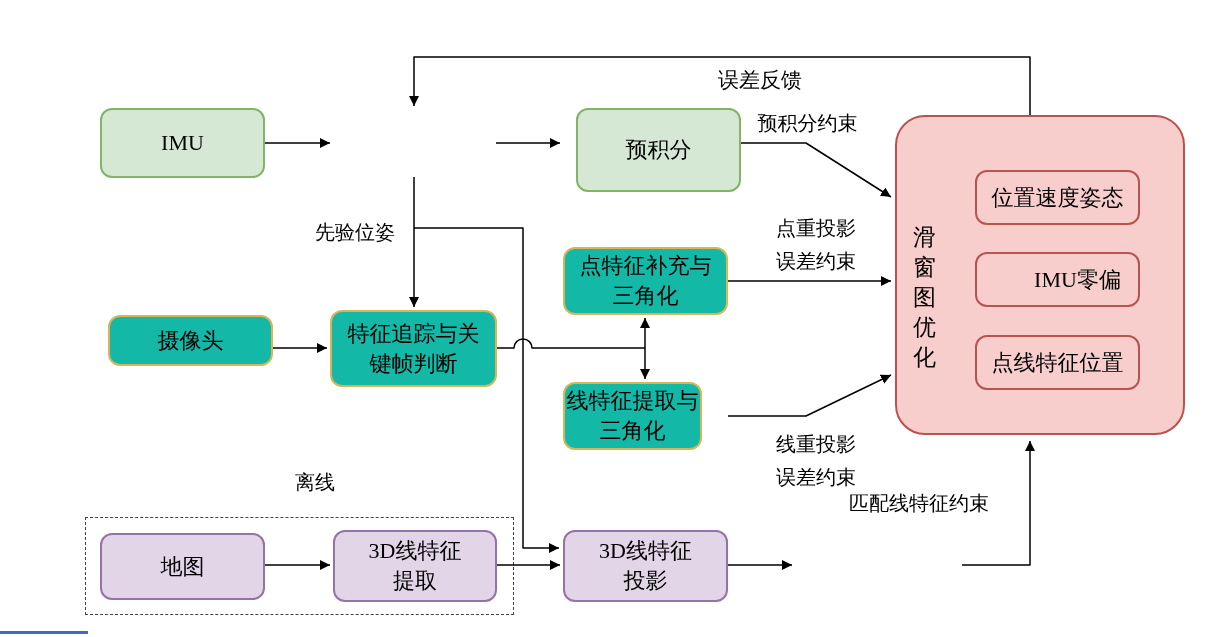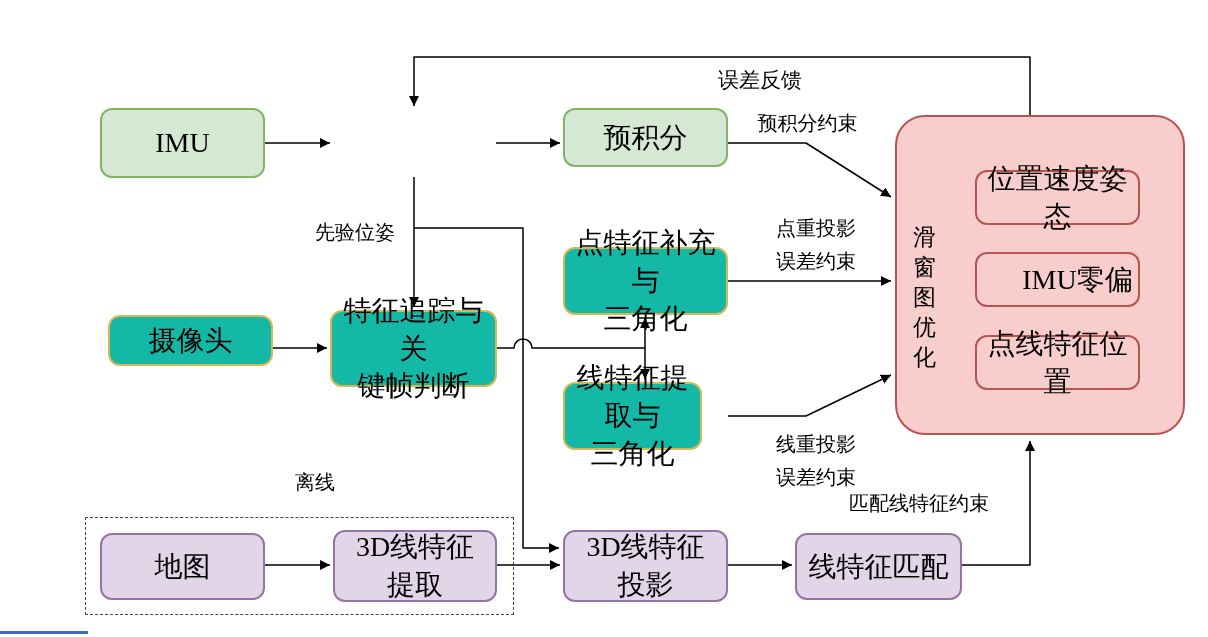--- a/index.html
+++ b/index.html
@@ -3,21 +3,21 @@
 <meta charset="utf-8">
 <style>
   * { margin: 0; padding: 0; box-sizing: border-box; }
   html, body { background: #ffffff; }
   body { font-family: "Liberation Serif", "DejaVu Serif", serif; color: #000; }
   .canvas { position: relative; width: 1208px; height: 637px; background: #fff; overflow: hidden; }
 
   .node {
     position: absolute; display: flex; align-items: center; justify-content: center;
     text-align: center; border-radius: 12px; border: 2px solid #000;
-    font-size: 28px; line-height: 1.35; white-space: pre-line; z-index: 3;
+    font-size: 22px; line-height: 1.35; white-space: pre-line; z-index: 3;
   }
   .green  { background: #d5e8d4; border-color: #82b366; }
   .yellow { background: #14b8a6; border-color: #d6b656; }
   .purple { background: #e1d5e7; border-color: #9673a6; }
   .redbox { background: #f8cecc; border-color: #b85450; }
   .small-bold { font-size: 13px; font-weight: bold; }
 
   .bigbox {
     position: absolute; left: 895px; top: 115px; width: 290px; height: 320px;
     background: #f8cecc; border: 2px solid #b85450; border-radius: 30px; z-index: 1;
@@ -67,36 +67,35 @@
       <path d="M728 416 L806 416 L891 375" marker-end="url(#arr)"></path>
       <path d="M265 565 H330" marker-end="url(#arr)"></path>
       <path d="M497 565 H560" marker-end="url(#arr)"></path>
       <path d="M728 565 H792" marker-end="url(#arr)"></path>
       <path d="M962 565 H1030 V441" marker-end="url(#arr)"></path>
       <path d="M1030 115 V57 H414 V106" marker-end="url(#arr)"></path>
     </g>
   </svg>
 
   <div class="node green" style="left:100px; top:108px; width:165px; height:70px;">IMU</div>
-  <div class="node green" style="left:563px; top:108px; width:165px; height:59px;">预积分</div>
+  <div class="node green" style="left:576px; top:108px; width:165px; height:84px;">预积分</div>
 
   <div class="node yellow" style="left:108px; top:315px; width:165px; height:51px;">摄像头</div>
   <div class="node yellow" style="left:330px; top:310px; width:167px; height:77px;">特征追踪与关
 键帧判断</div>
   <div class="node yellow" style="left:563px; top:247px; width:165px; height:68px;">点特征补充与
 三角化</div>
   <div class="node yellow" style="left:563px; top:382px; width:139px; height:68px;">线特征提取与
 三角化</div>
 
   <div class="node purple" style="left:100px; top:533px; width:165px; height:67px;">地图</div>
   <div class="node purple" style="left:333px; top:530px; width:164px; height:72px;">3D线特征
 提取</div>
   <div class="node purple" style="left:563px; top:530px; width:165px; height:72px;">3D线特征
 投影</div>
-  <div class="node purple" style="left:795px; top:533px; width:167px; height:67px;">线特征匹配</div>
 
   <div class="vlabel">滑窗图优化</div>
   <div class="node redbox" style="left:975px; top:170px; width:165px; height:55px;">位置速度姿态</div>
   <div class="node redbox" style="left:975px; top:252px; width:165px; height:55px;padding-left:40px;">IMU零偏</div>
   <div class="node redbox" style="left:975px; top:335px; width:165px; height:55px;">点线特征位置</div>
 
   <div class="flabel" style="left:695px; top:16px; width:130px; font-size:21px;margin-top:48px;">误差反馈</div>
   <div class="flabel" style="left:745px; top:107px; width:125px;">预积分约束</div>
   <div class="flabel" style="left:307px; top:216px; width:96px;">先验位姿</div>
   <div class="flabel" style="left:757px; top:212px; width:118px;">点重投影

